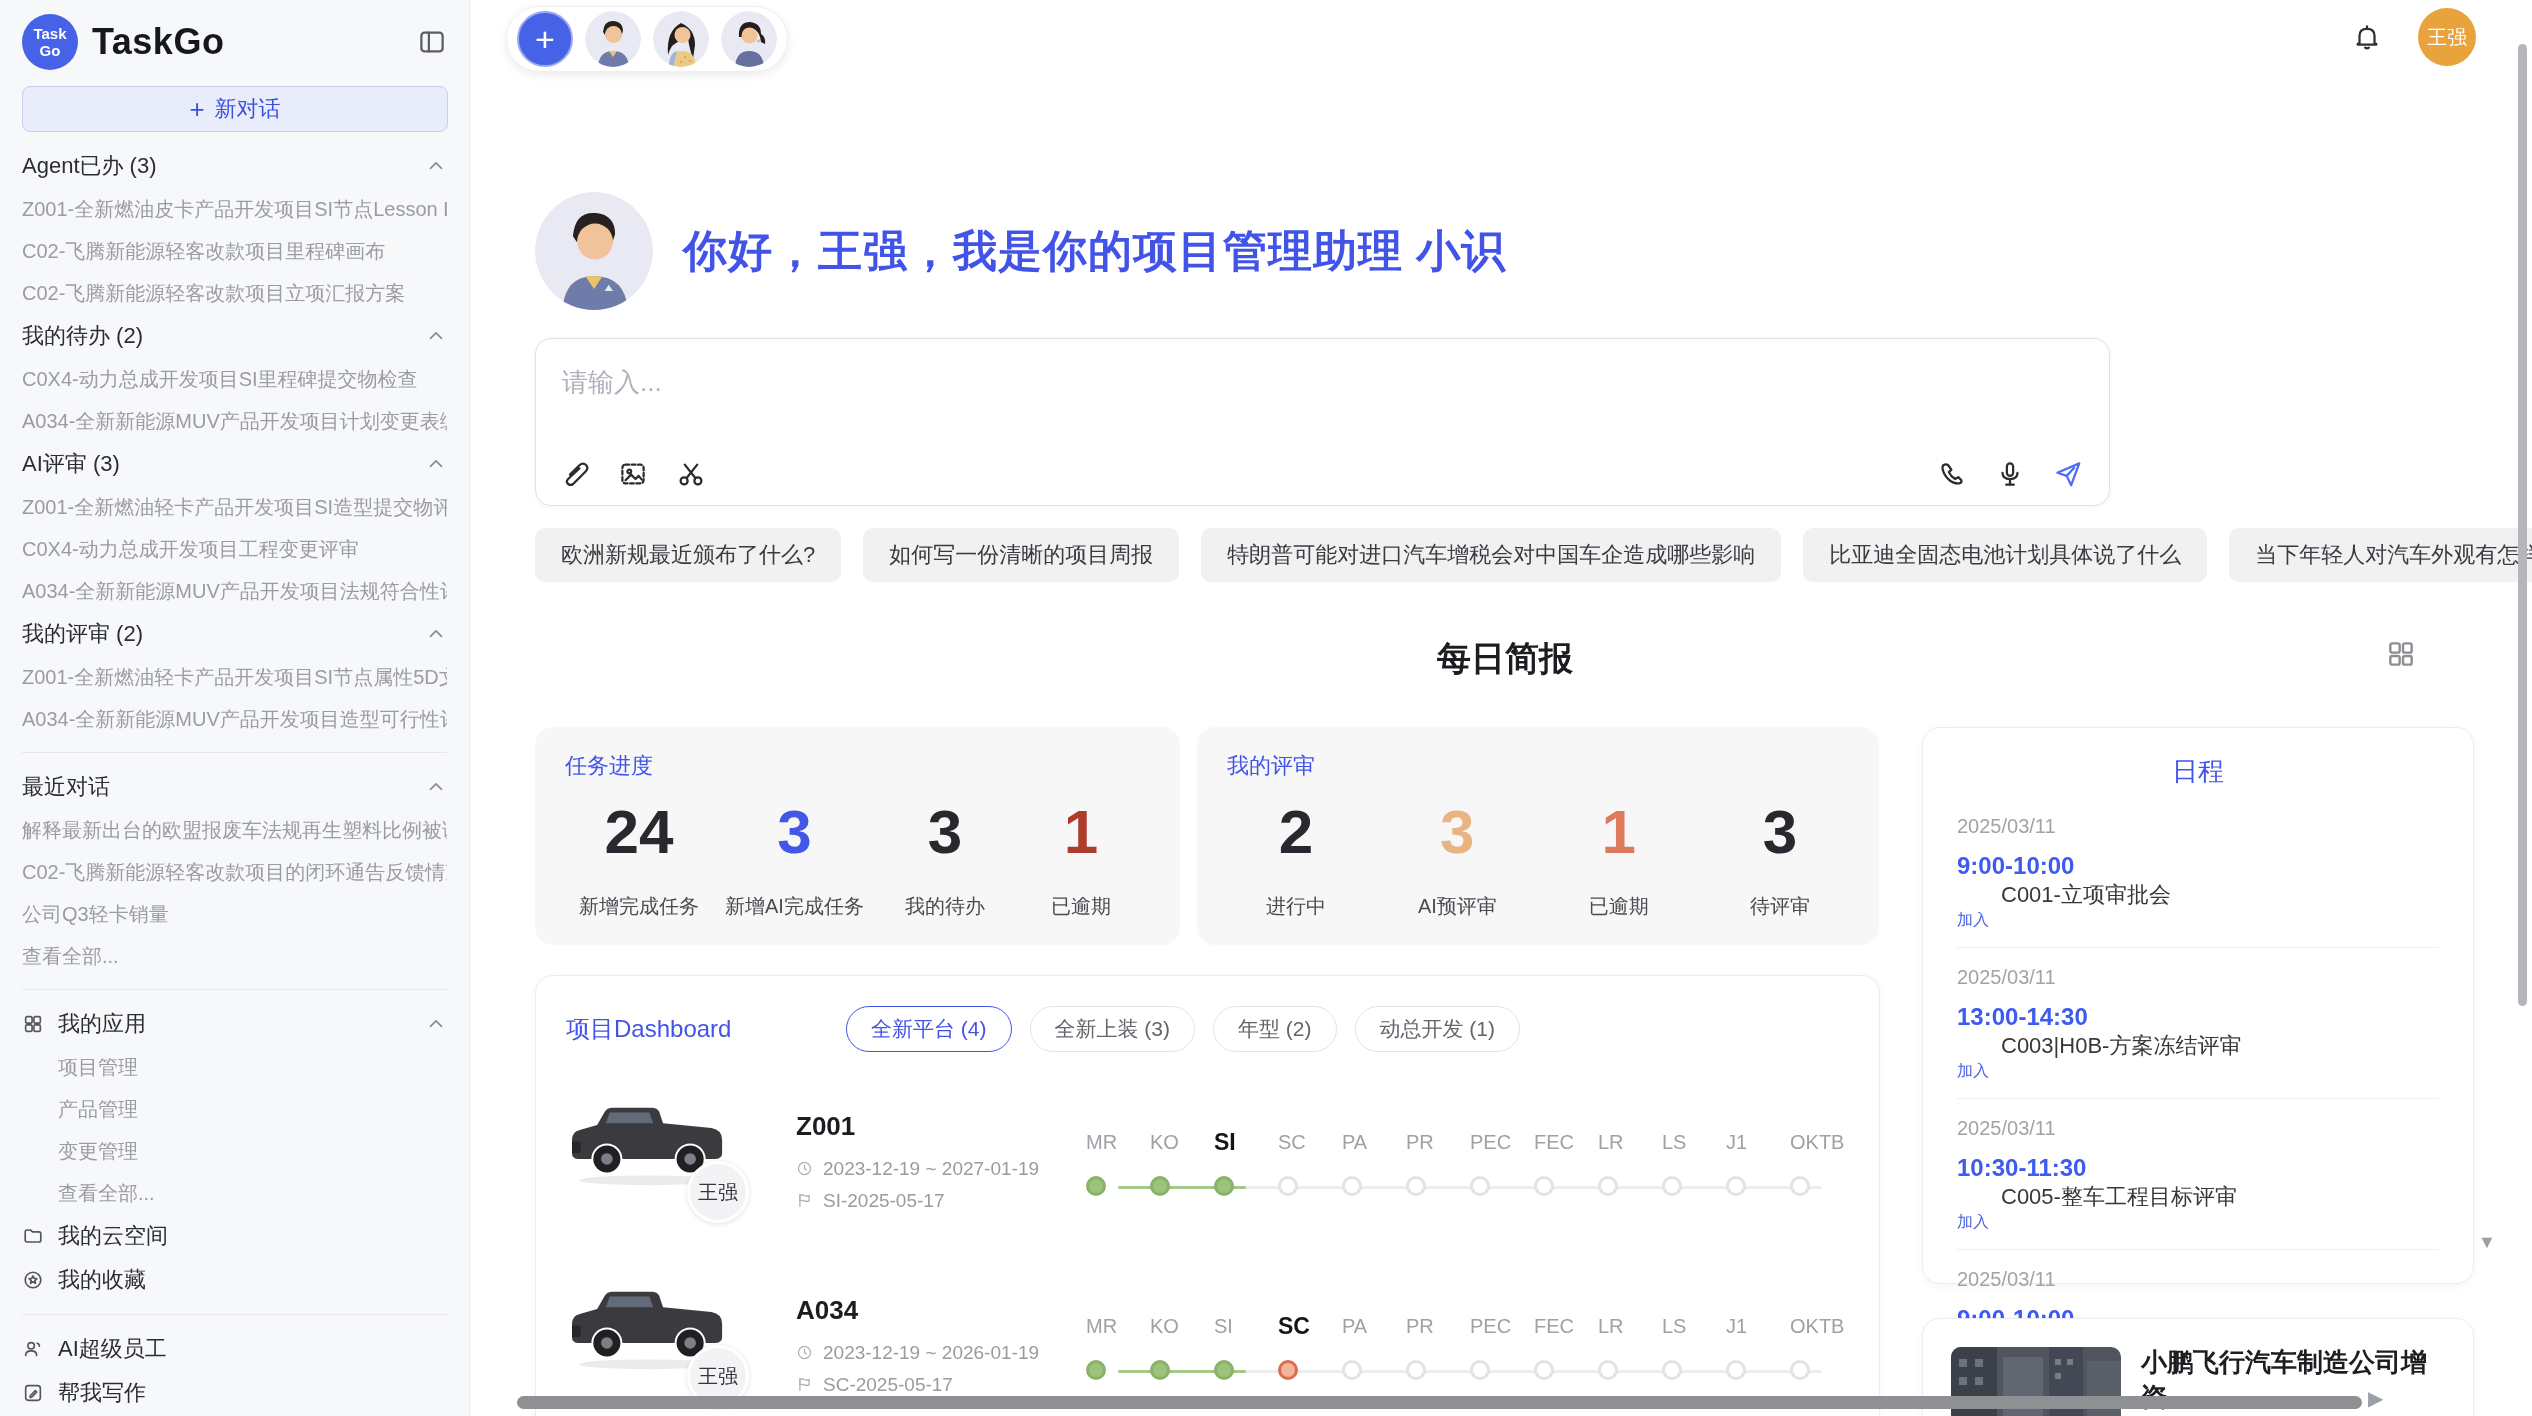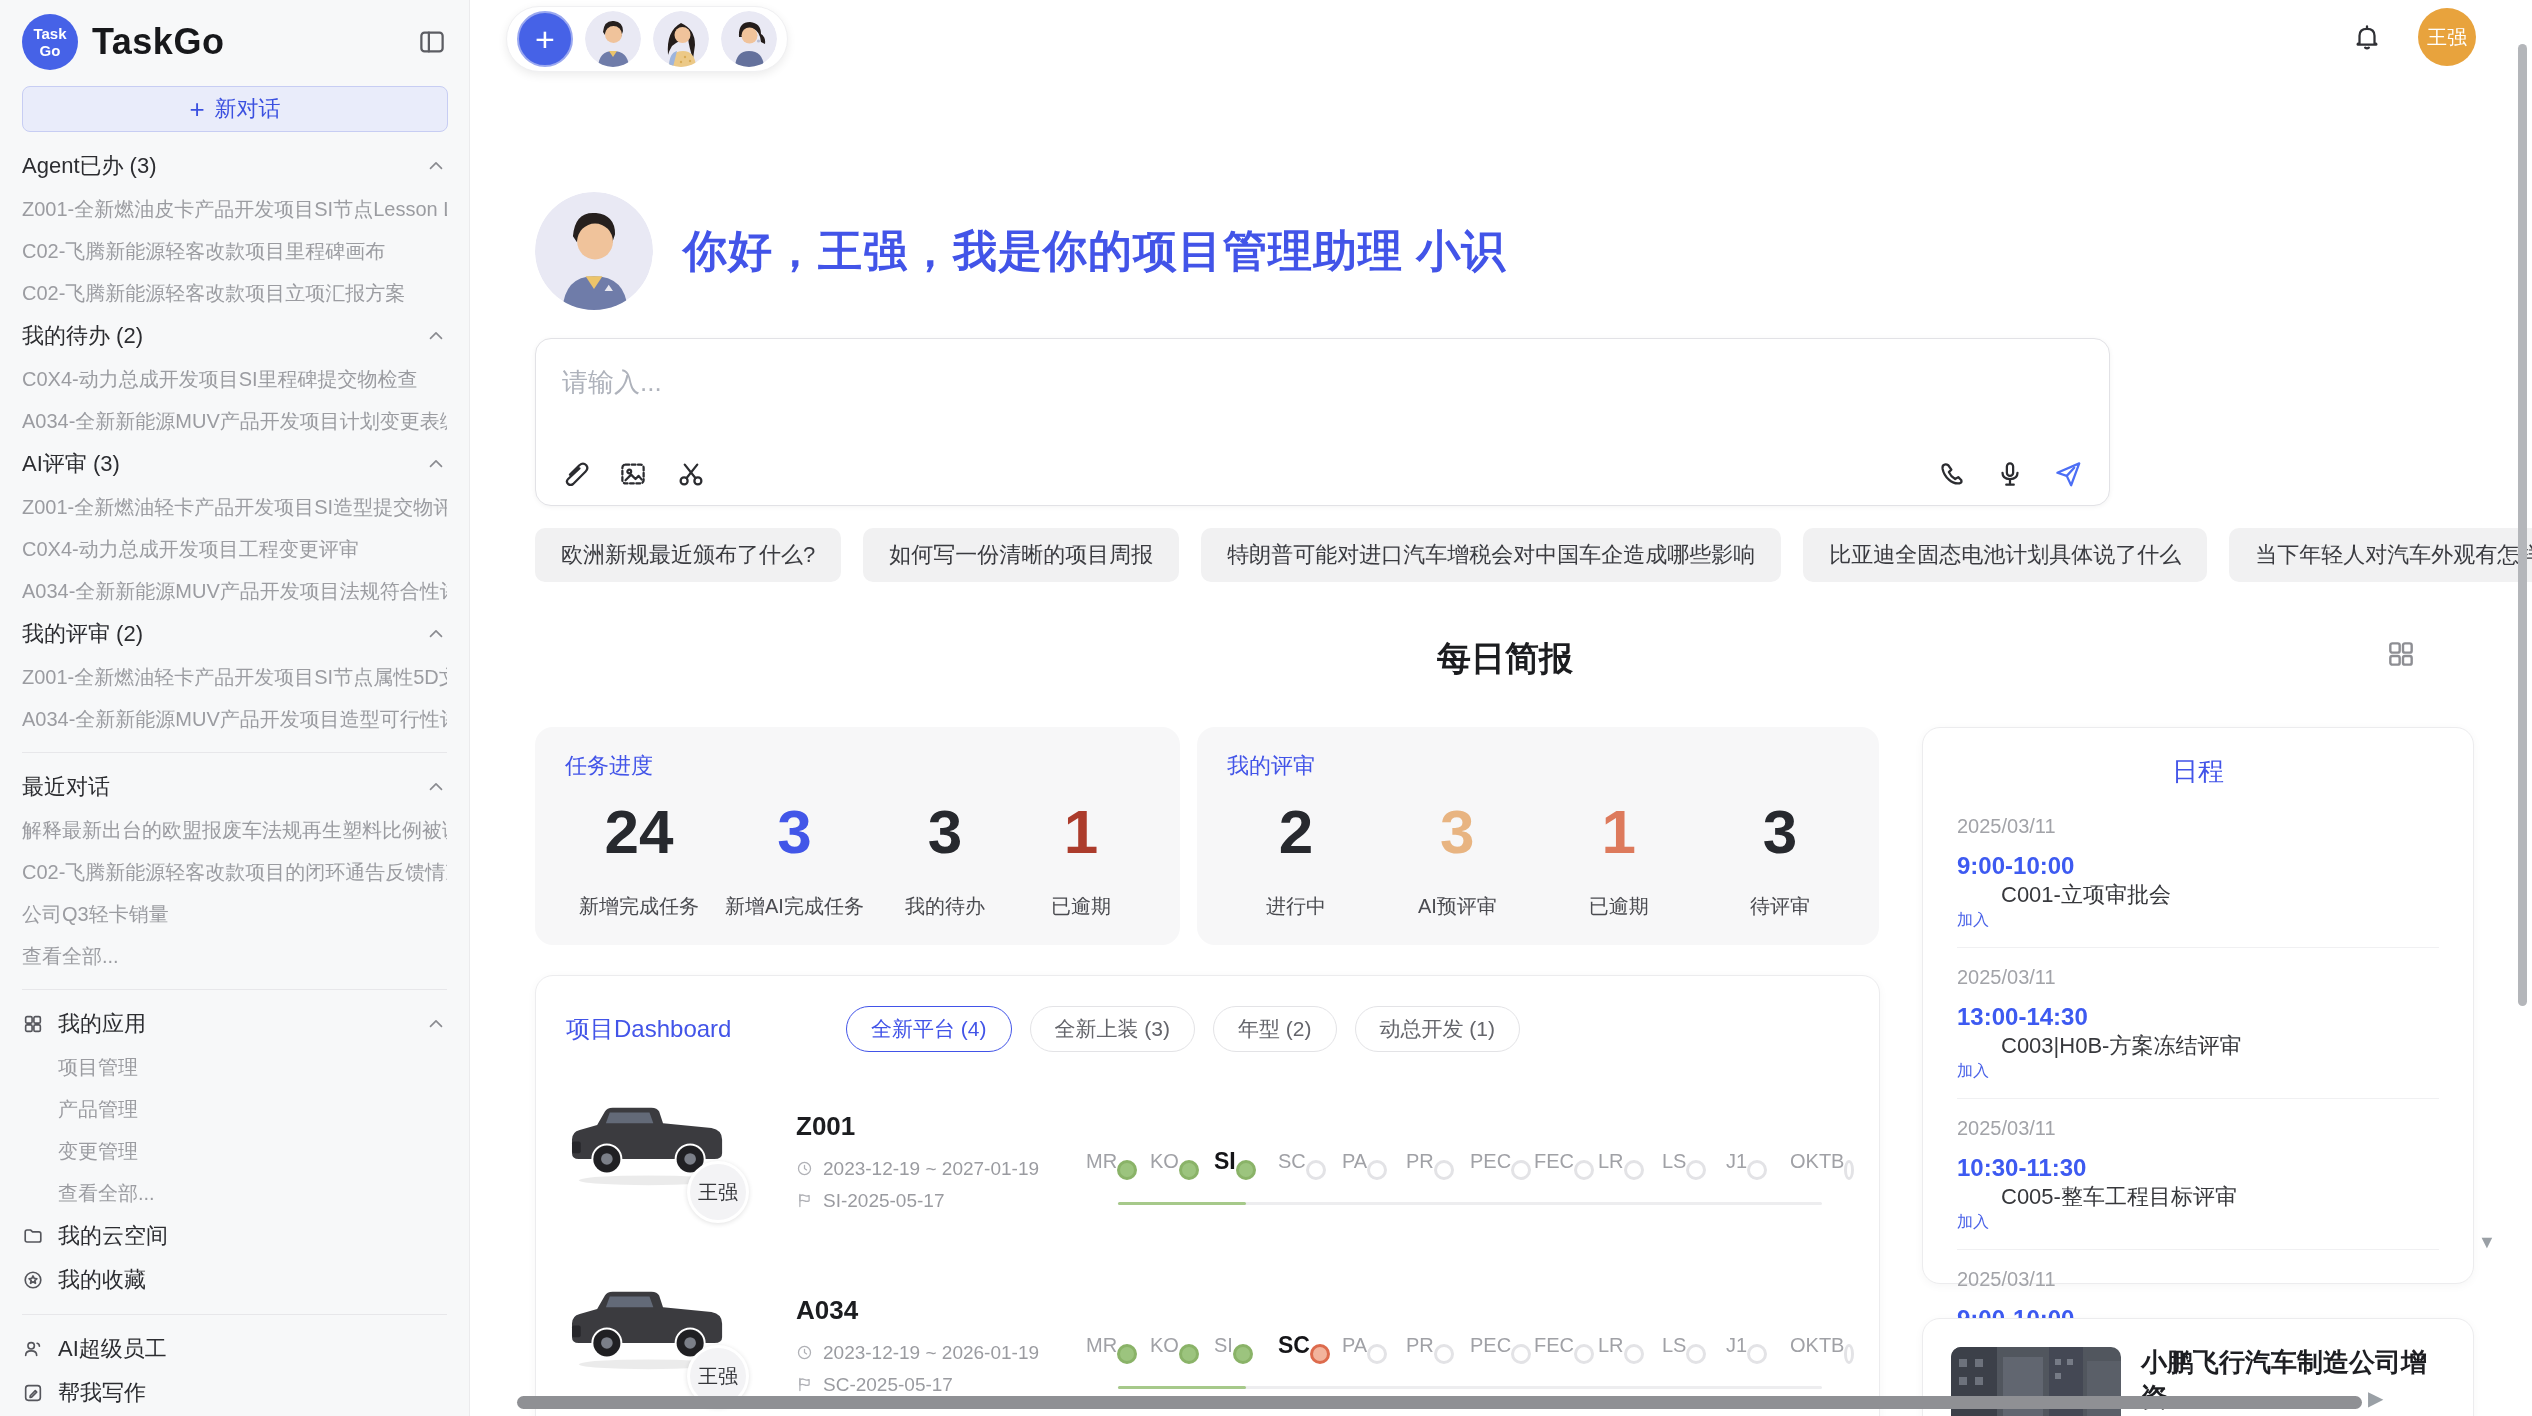--- a/index.html
+++ b/index.html
@@ -80,21 +80,21 @@
   .truck-wrap { width:230px; position:relative; height:140px; flex:none; }
   .truck-wrap svg.truck { position:absolute; left:0; top:6px; width:165px; height:92px; }
   .owner-badge { position:absolute; left:121px; top:70px; width:62px; height:62px; border-radius:50%; background:#f3f3f5; border:3px solid #fff; box-shadow:0 1px 5px rgba(0,0,0,.12); display:flex; align-items:center; justify-content:center; font-size:20px; color:#36373b; }
   .proj-info { width:290px; flex:none; }
   .proj-code { font-size:26px; font-weight:700; color:#1c1d20; margin-bottom:16px; }
   .proj-meta { display:flex; align-items:center; gap:10px; font-size:19px; color:#9a9ba0; margin-top:10px; }
   .proj-meta .mic { width:17px; height:17px; color:#b0b1b6; flex:none; }
   .track { display:flex; position:relative; width:768px; flex:none; }
   .track .base-line { position:absolute; left:32px; right:32px; top:60px; height:3px; background:#ededef; border-radius:2px; }
   .track .done-line { position:absolute; left:32px; width:128px; top:60px; height:3px; background:#a6c98a; border-radius:2px; }
-  .stop { width:64px; display:flex; flex-direction:row; align-items:center; position:relative; z-index:1; }
+  .stop { width:64px; display:flex; flex-direction:column; align-items:flex-start; position:relative; z-index:1; }
   .ms { font-size:20px; color:#a0a1a6; height:32px; line-height:32px; }
   .ms.current { font-size:23px; font-weight:700; color:#151518; }
   .dot { width:20px; height:20px; border-radius:50%; margin-top:18px; background:#fff; border:3px solid #e3e3e6; }
   .dot.done { background:#9cc47e; border-color:#8ab368; }
   .dot.overdue { background:#f2b49d; border-color:#dd6b4d; }
 
   
   .schedule { position:absolute; left:1452px; top:727px; width:552px; height:557px; background:#fff; border:1px solid #ececee; border-radius:18px; box-shadow:0 2px 10px rgba(0,0,0,.04); padding:0 34px; }
   .sched-title { text-align:center; font-size:26px; color:#4254e8; padding:26px 0 8px; }
   .sched-item { padding:18px 0 16px; border-bottom:1px solid #f0f0f2; }

